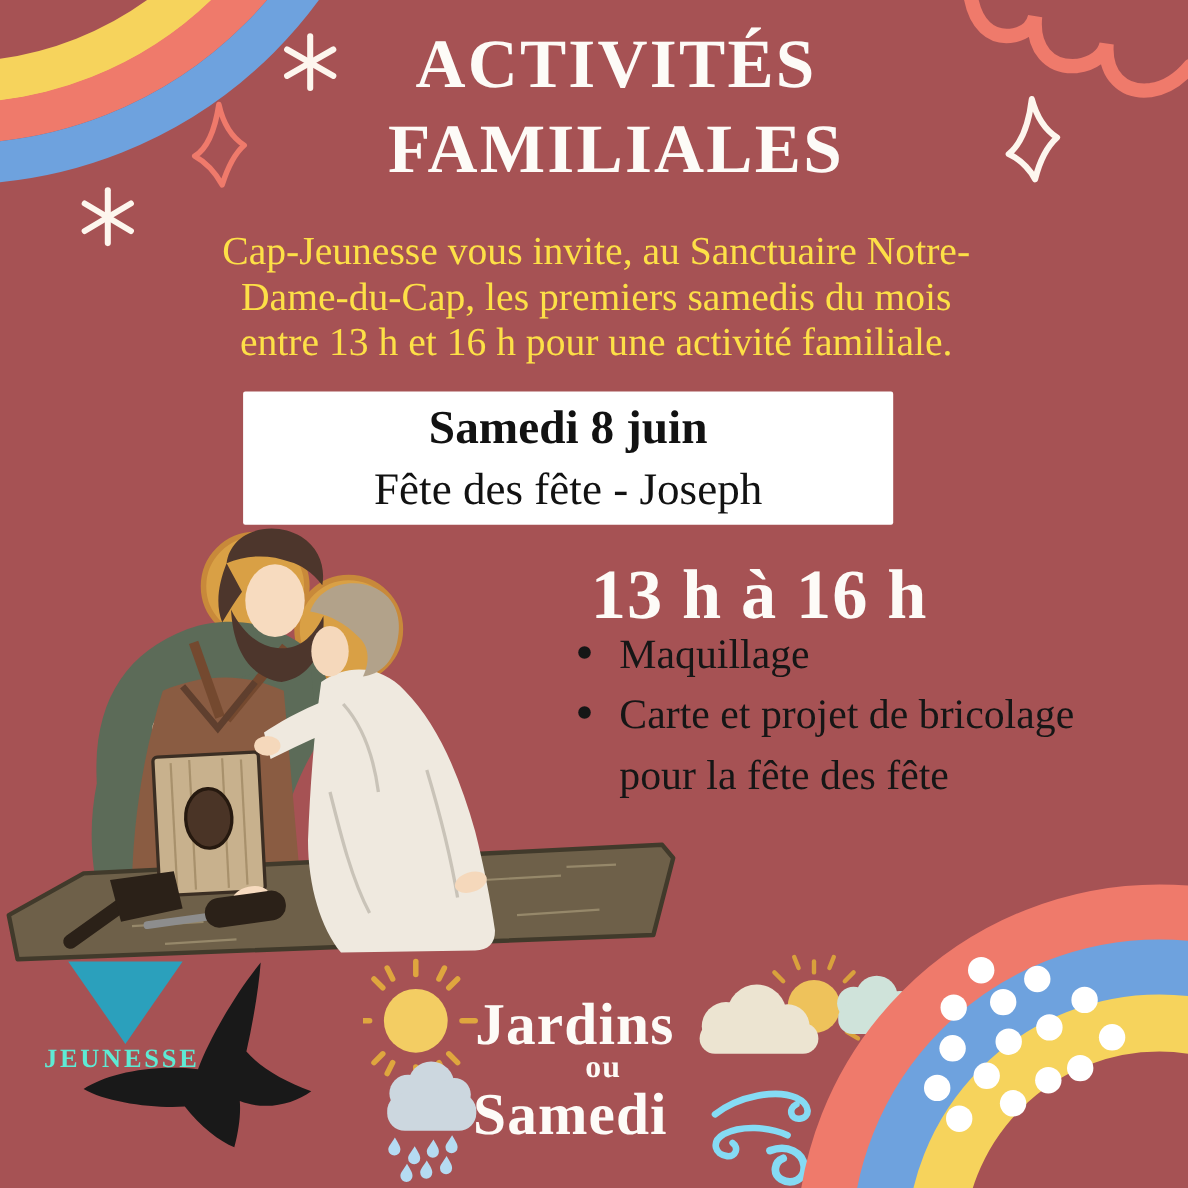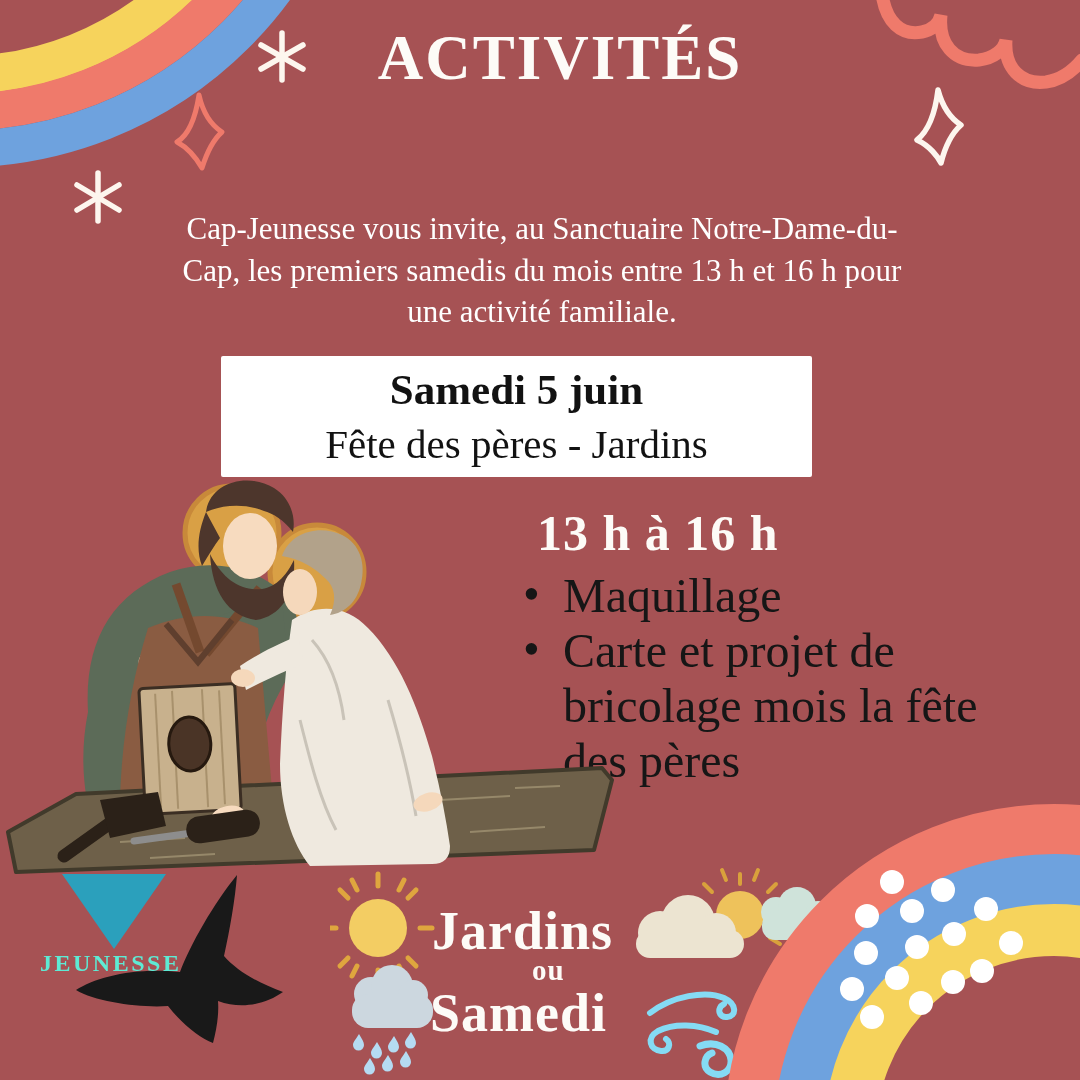--- a/index.html
+++ b/index.html
@@ -10,34 +10,34 @@
   }
   .abs{position:absolute;}
   svg{display:block;}
 
   .title{
     left:210px;top:20px;width:700px;text-align:center;
     color:#fdfbf7;font-weight:700;font-size:63px;line-height:77px;letter-spacing:2px;
   }
   .intro{
     left:180px;top:208px;width:724px;text-align:center;
-    color:#ffffff;font-size:31px;line-height:41.5px;font-weight:400;
+    color:#fde047;font-size:36px;line-height:41.5px;font-weight:400;
   }
   .event-box{
     left:221px;top:356px;width:591px;height:121px;background:#ffffff;border-radius:2px;
     text-align:center;color:#121212;
   }
   .event-date{font-size:43px;font-weight:700;line-height:56px;margin-top:6px;}
   .event-name{font-size:41px;font-weight:400;line-height:52px;}
   .time{
-    left:537px;top:504px;color:#fdfbf7;font-size:50px;font-weight:700;letter-spacing:1px;
+    left:537px;top:504px;color:#fdfbf7;font-size:64px;font-weight:700;letter-spacing:1px;
   }
   .activities{
     left:505px;top:568px;width:480px;margin:0;padding:0;list-style:none;
-    color:#161616;font-size:48px;line-height:55px;font-weight:400;
+    color:#161616;font-size:38px;line-height:55px;font-weight:400;
   }
   .activities li{position:relative;padding-left:58px;}
   .activities li::before{
     content:"\2022";position:absolute;left:18px;top:-2px;font-size:48px;
   }
   .brand{
     left:34px;top:882px;color:#161616;font-size:64px;font-weight:700;letter-spacing:8px;
   }
   .brand-sub{
     left:40px;top:950px;color:#5eead4;font-size:24px;font-weight:700;letter-spacing:2.5px;
@@ -69,34 +69,35 @@
       <line x1="77" y1="185" x2="119" y2="210"></line>
       <line x1="119" y1="185" x2="77" y2="210"></line>
     </g>
     <path d="M 199,95 C 195,121 187,136 177,142 C 190,149 198,161 202,168 C 207,152 214,139 222,132 C 211,125 203,113 199,95 Z" fill="none" stroke="#ef7a6b" stroke-width="5" stroke-linejoin="round"></path>
     <path d="M 938,90 C 935,115 927,132 917,140 C 930,146 938,157 941,163 C 945,147 952,133 961,125 C 950,118 942,105 938,90 Z" fill="none" stroke="#fdf6ee" stroke-width="5.5" stroke-linejoin="round"></path>
     <path d="M 882,-6 C 886,22 901,36 922,32 C 932,30 939,24 941,15 C 938,44 954,62 979,60 C 994,58 1004,50 1006,40 C 1004,68 1021,85 1046,82 C 1060,80 1072,72 1082,60" fill="none" stroke="#ef7a6b" stroke-width="13" stroke-linecap="round"></path>
   </svg>
 
   <div class="abs title">
     <div>ACTIVITÉS</div>
+    <div>FAMILIALES</div>
   </div>
 
   <div class="abs intro">Cap-Jeunesse vous invite, au Sanctuaire Notre-Dame-du-Cap, les premiers samedis du mois entre 13 h et 16 h pour une activité familiale.</div>
 
   <div class="abs event-box">
-    <div class="event-date">Samedi 5 juin</div>
-    <div class="event-name">Fête des pères - Jardins</div>
+    <div class="event-date">Samedi 8 juin</div>
+    <div class="event-name">Fête des fête - Joseph</div>
   </div>
 
   <div class="abs time">13 h à 16 h</div>
   <ul class="abs activities">
 
   <li>Maquillage</li>
-      <li>Carte et projet de bricolage mois la fête des pères</li>
+      <li>Carte et projet de bricolage pour la fête des fête</li>
     </ul>
 
   <svg class="abs" style="left:0;top:470px" width="640" height="420" viewBox="0 470 640 420">
 
     <circle cx="232" cy="533" r="47" fill="#d9a045" stroke="#c8893a" stroke-width="5"></circle>
     <circle cx="317" cy="572" r="47" fill="#d9a045" stroke="#c8893a" stroke-width="5"></circle>
 
     <path d="M 88,712 C 84,641 112,594 170,572 C 216,556 262,570 288,598 C 302,622 304,646 296,664 C 262,716 246,770 252,834 L 96,836 C 82,794 80,752 88,712 Z" fill="#5c6b58"></path>
     <path d="M 282,600 C 246,606 196,620 163,643 L 150,668 C 156,678 170,680 186,674 C 220,662 254,650 286,644 Z" fill="#5c6b58"></path>
     <ellipse cx="153" cy="659" rx="15" ry="11" fill="#f7dbbf" transform="rotate(-25 153 659)"></ellipse>

